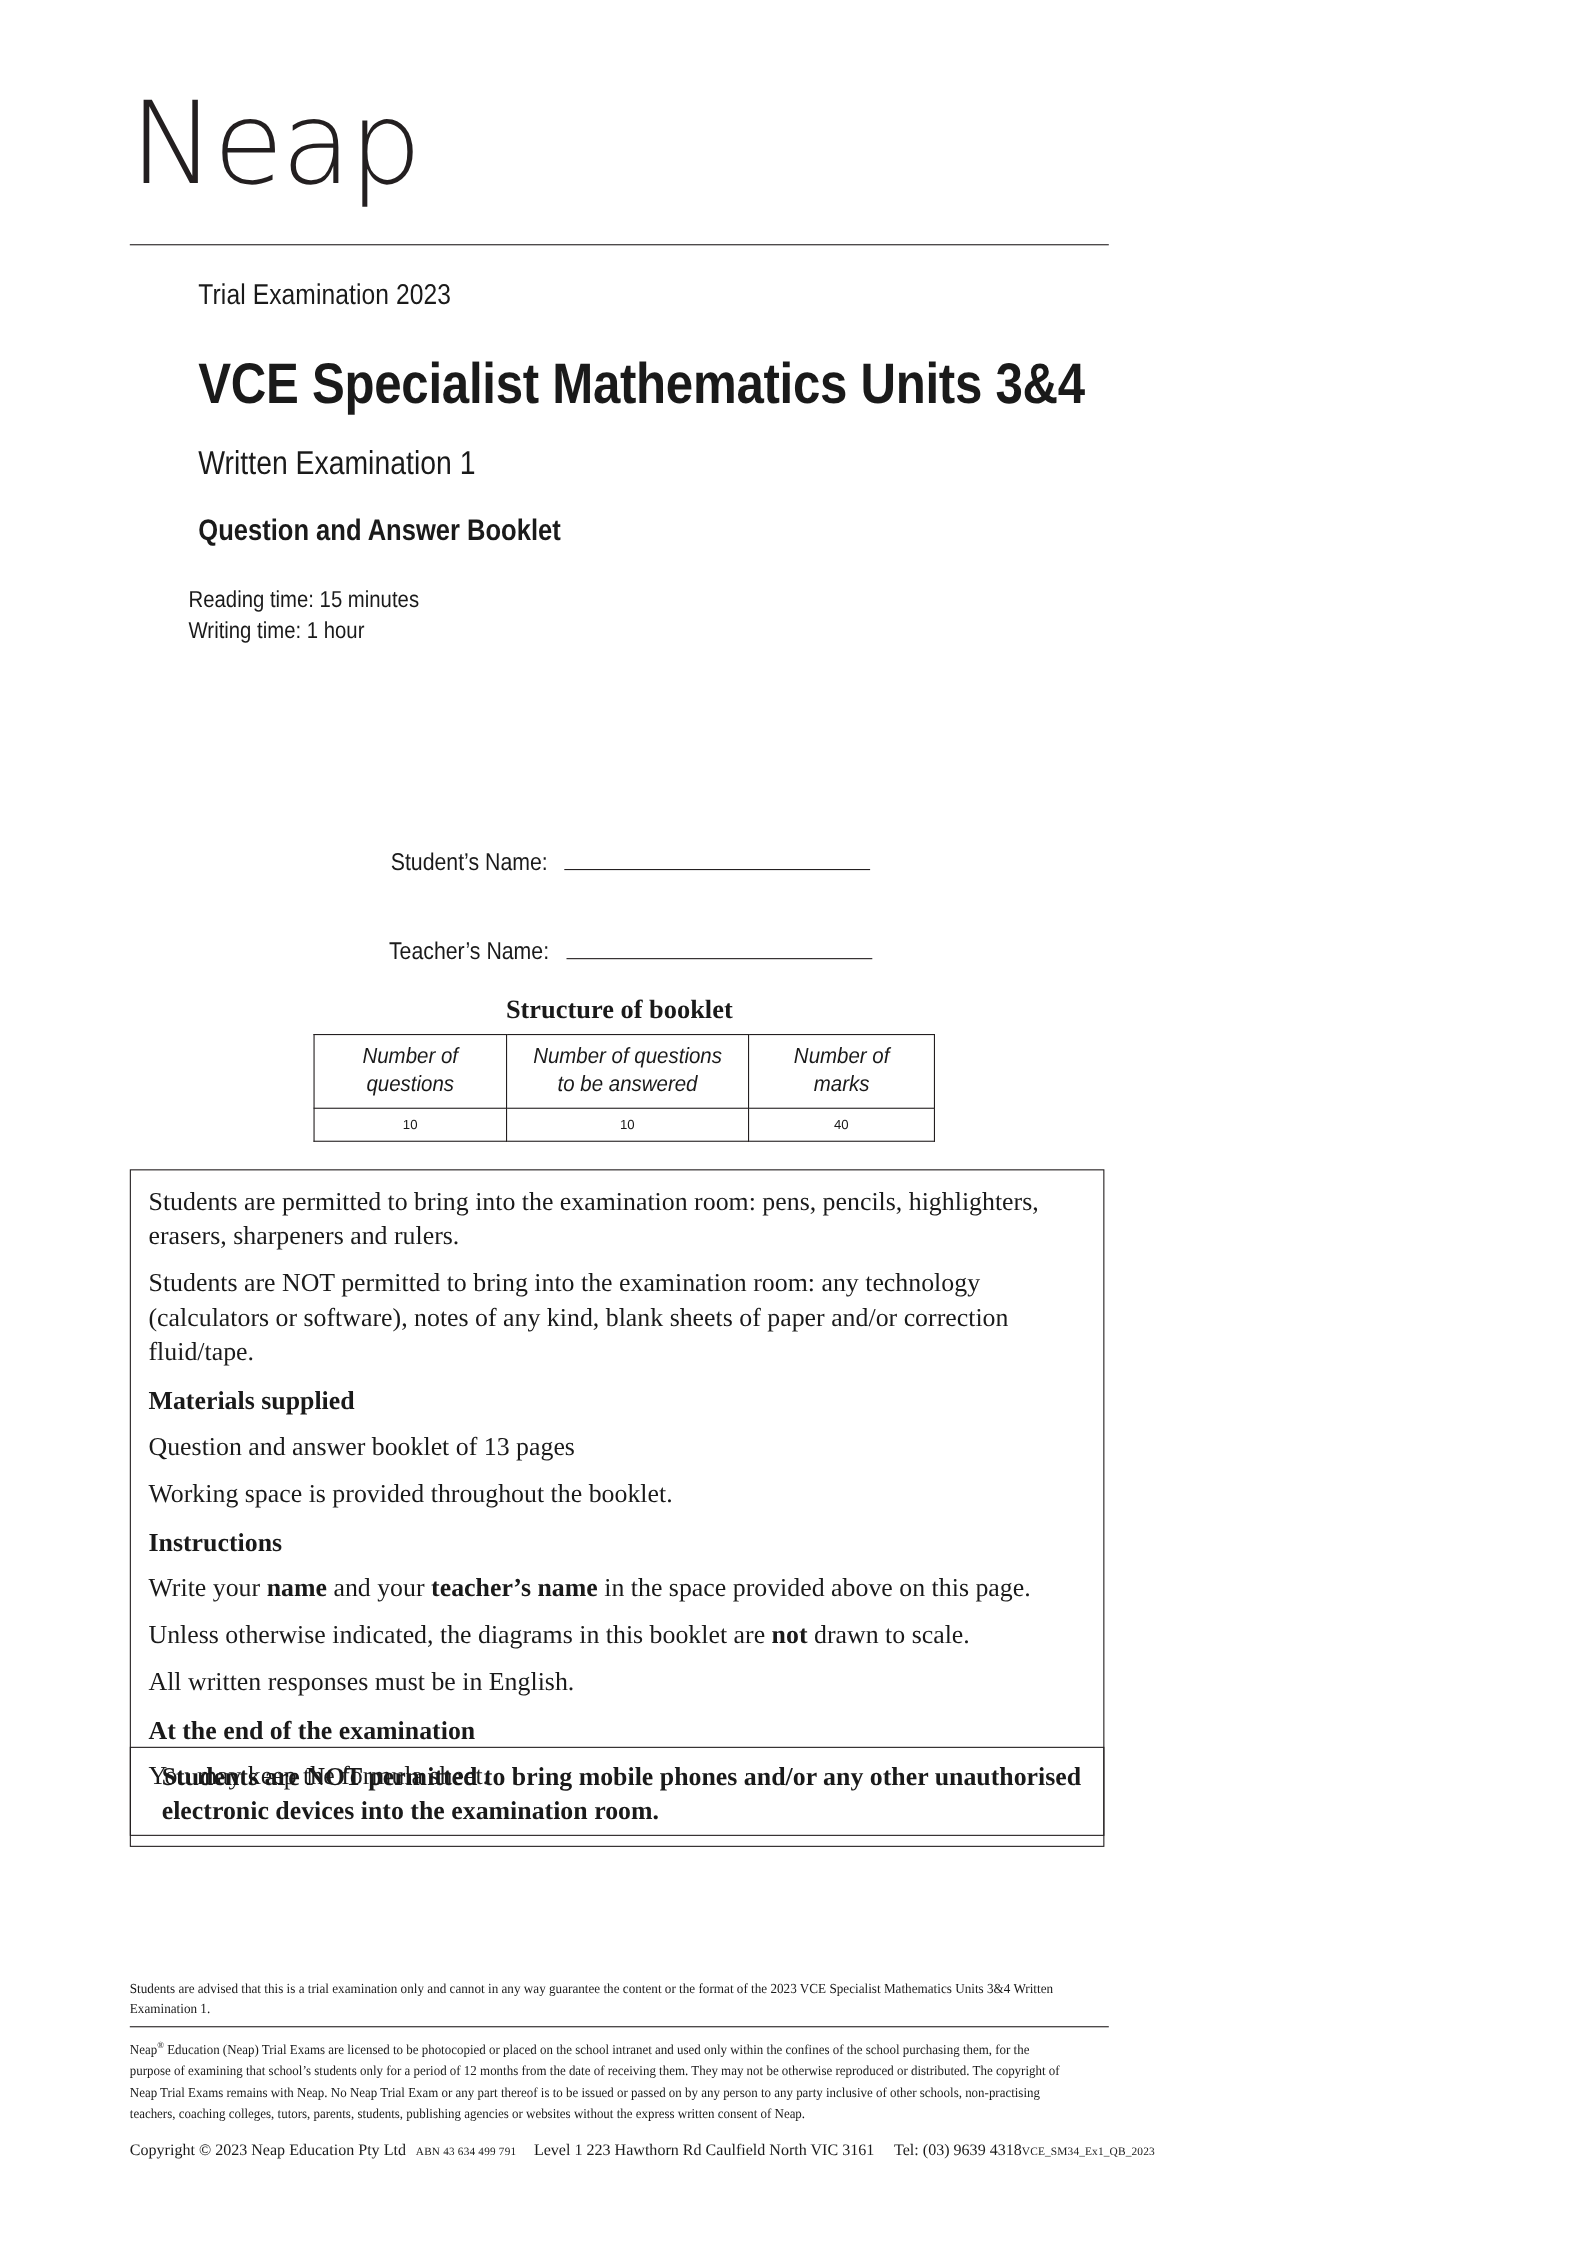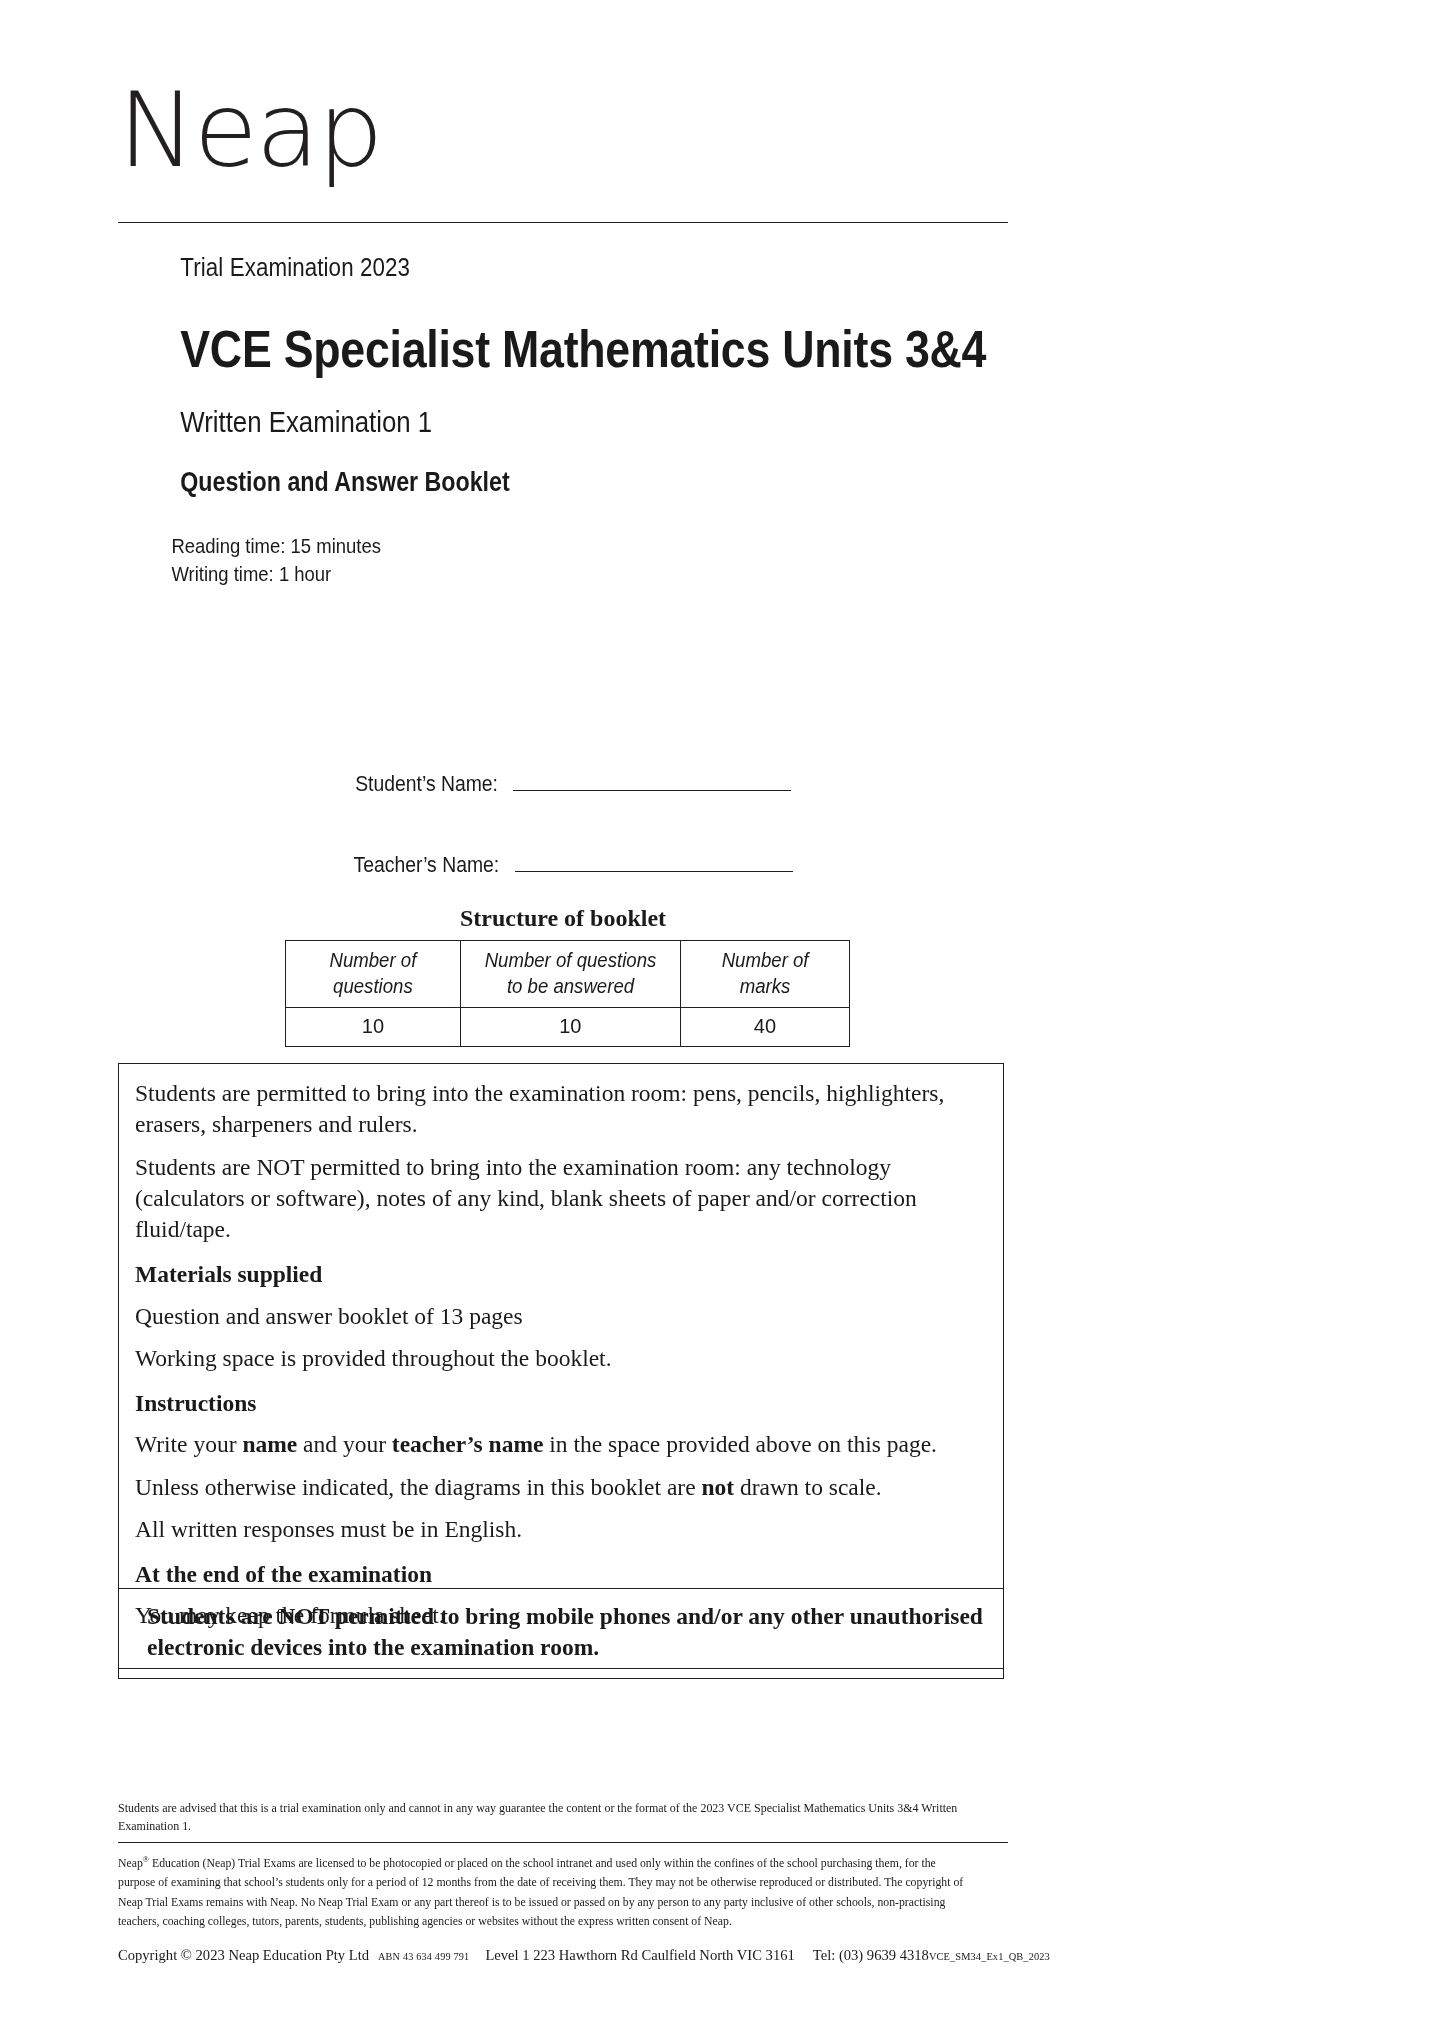--- a/index.html
+++ b/index.html
@@ -140,21 +140,21 @@
     padding: 0;
   }
   .struct-table thead td {
     font-style: italic;
     font-size: 20px;
     line-height: 1.28;
     padding: 7px 4px 8px;
     border-bottom-width: 1.4px;
   }
   .struct-table tbody td {
-    font-size: 20px;
+    font-size: 12px;
     padding: 7px 4px 8px;
   }
   .struct-table .col1 { width: 31%; }
   .struct-table .col2 { width: 39%; }
   .struct-table .col3 { width: 30%; }
   .hdr-line { display: block; transform: scaleX(0.93); }
 
   
   .instr-box {
     position: absolute;

